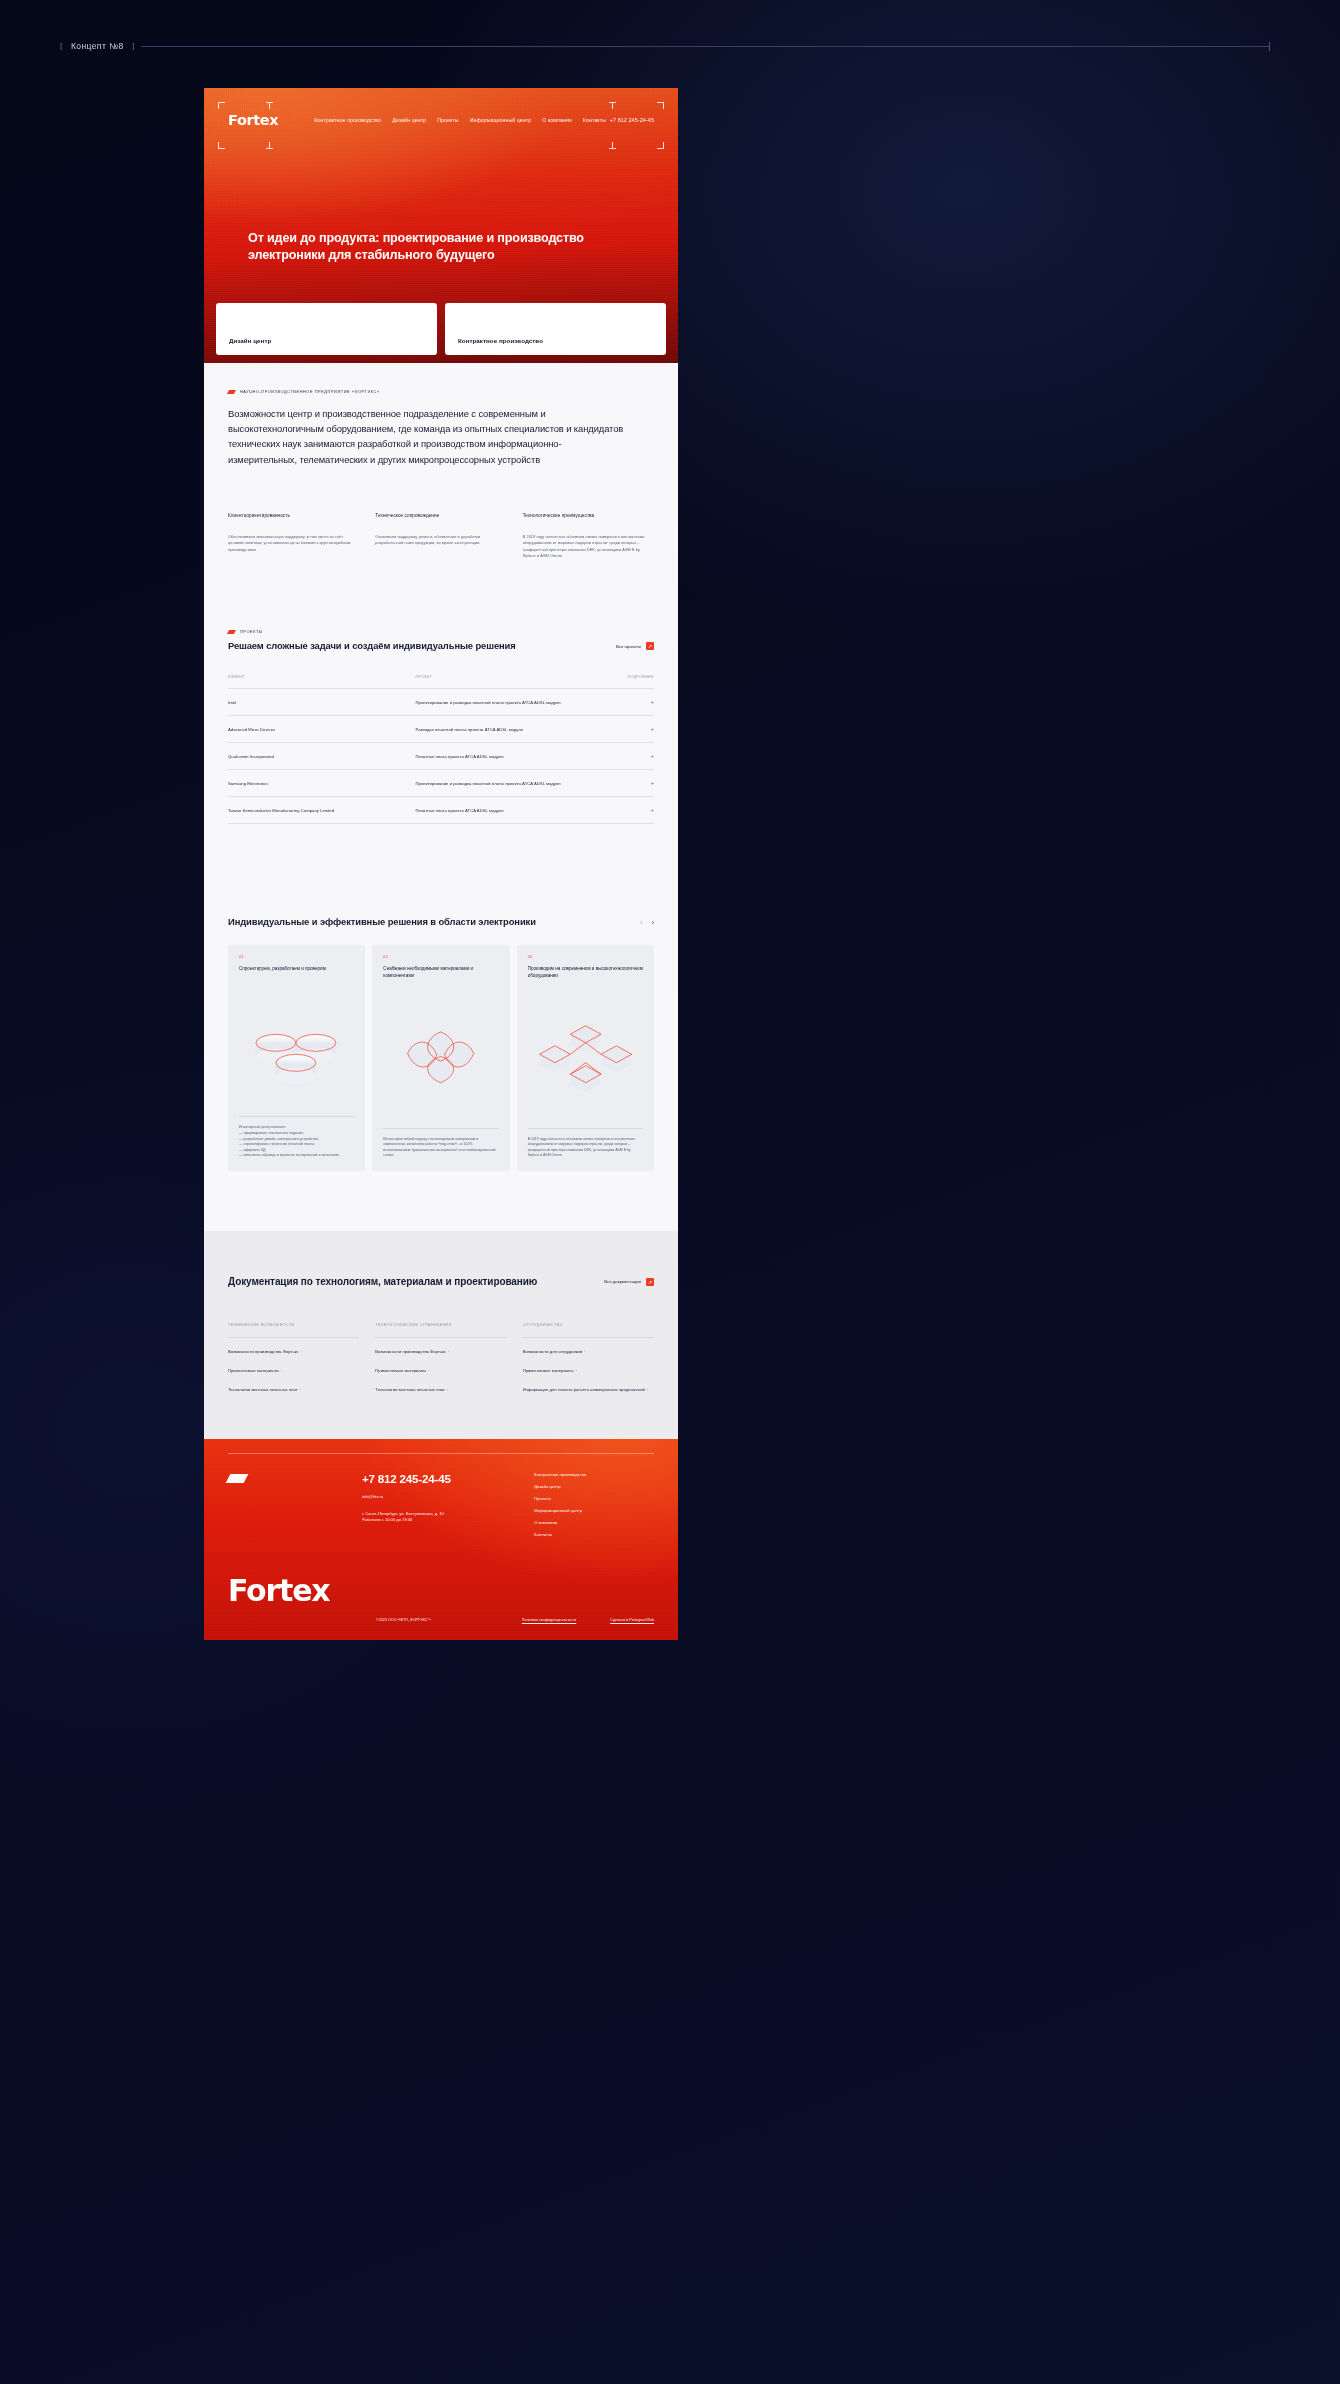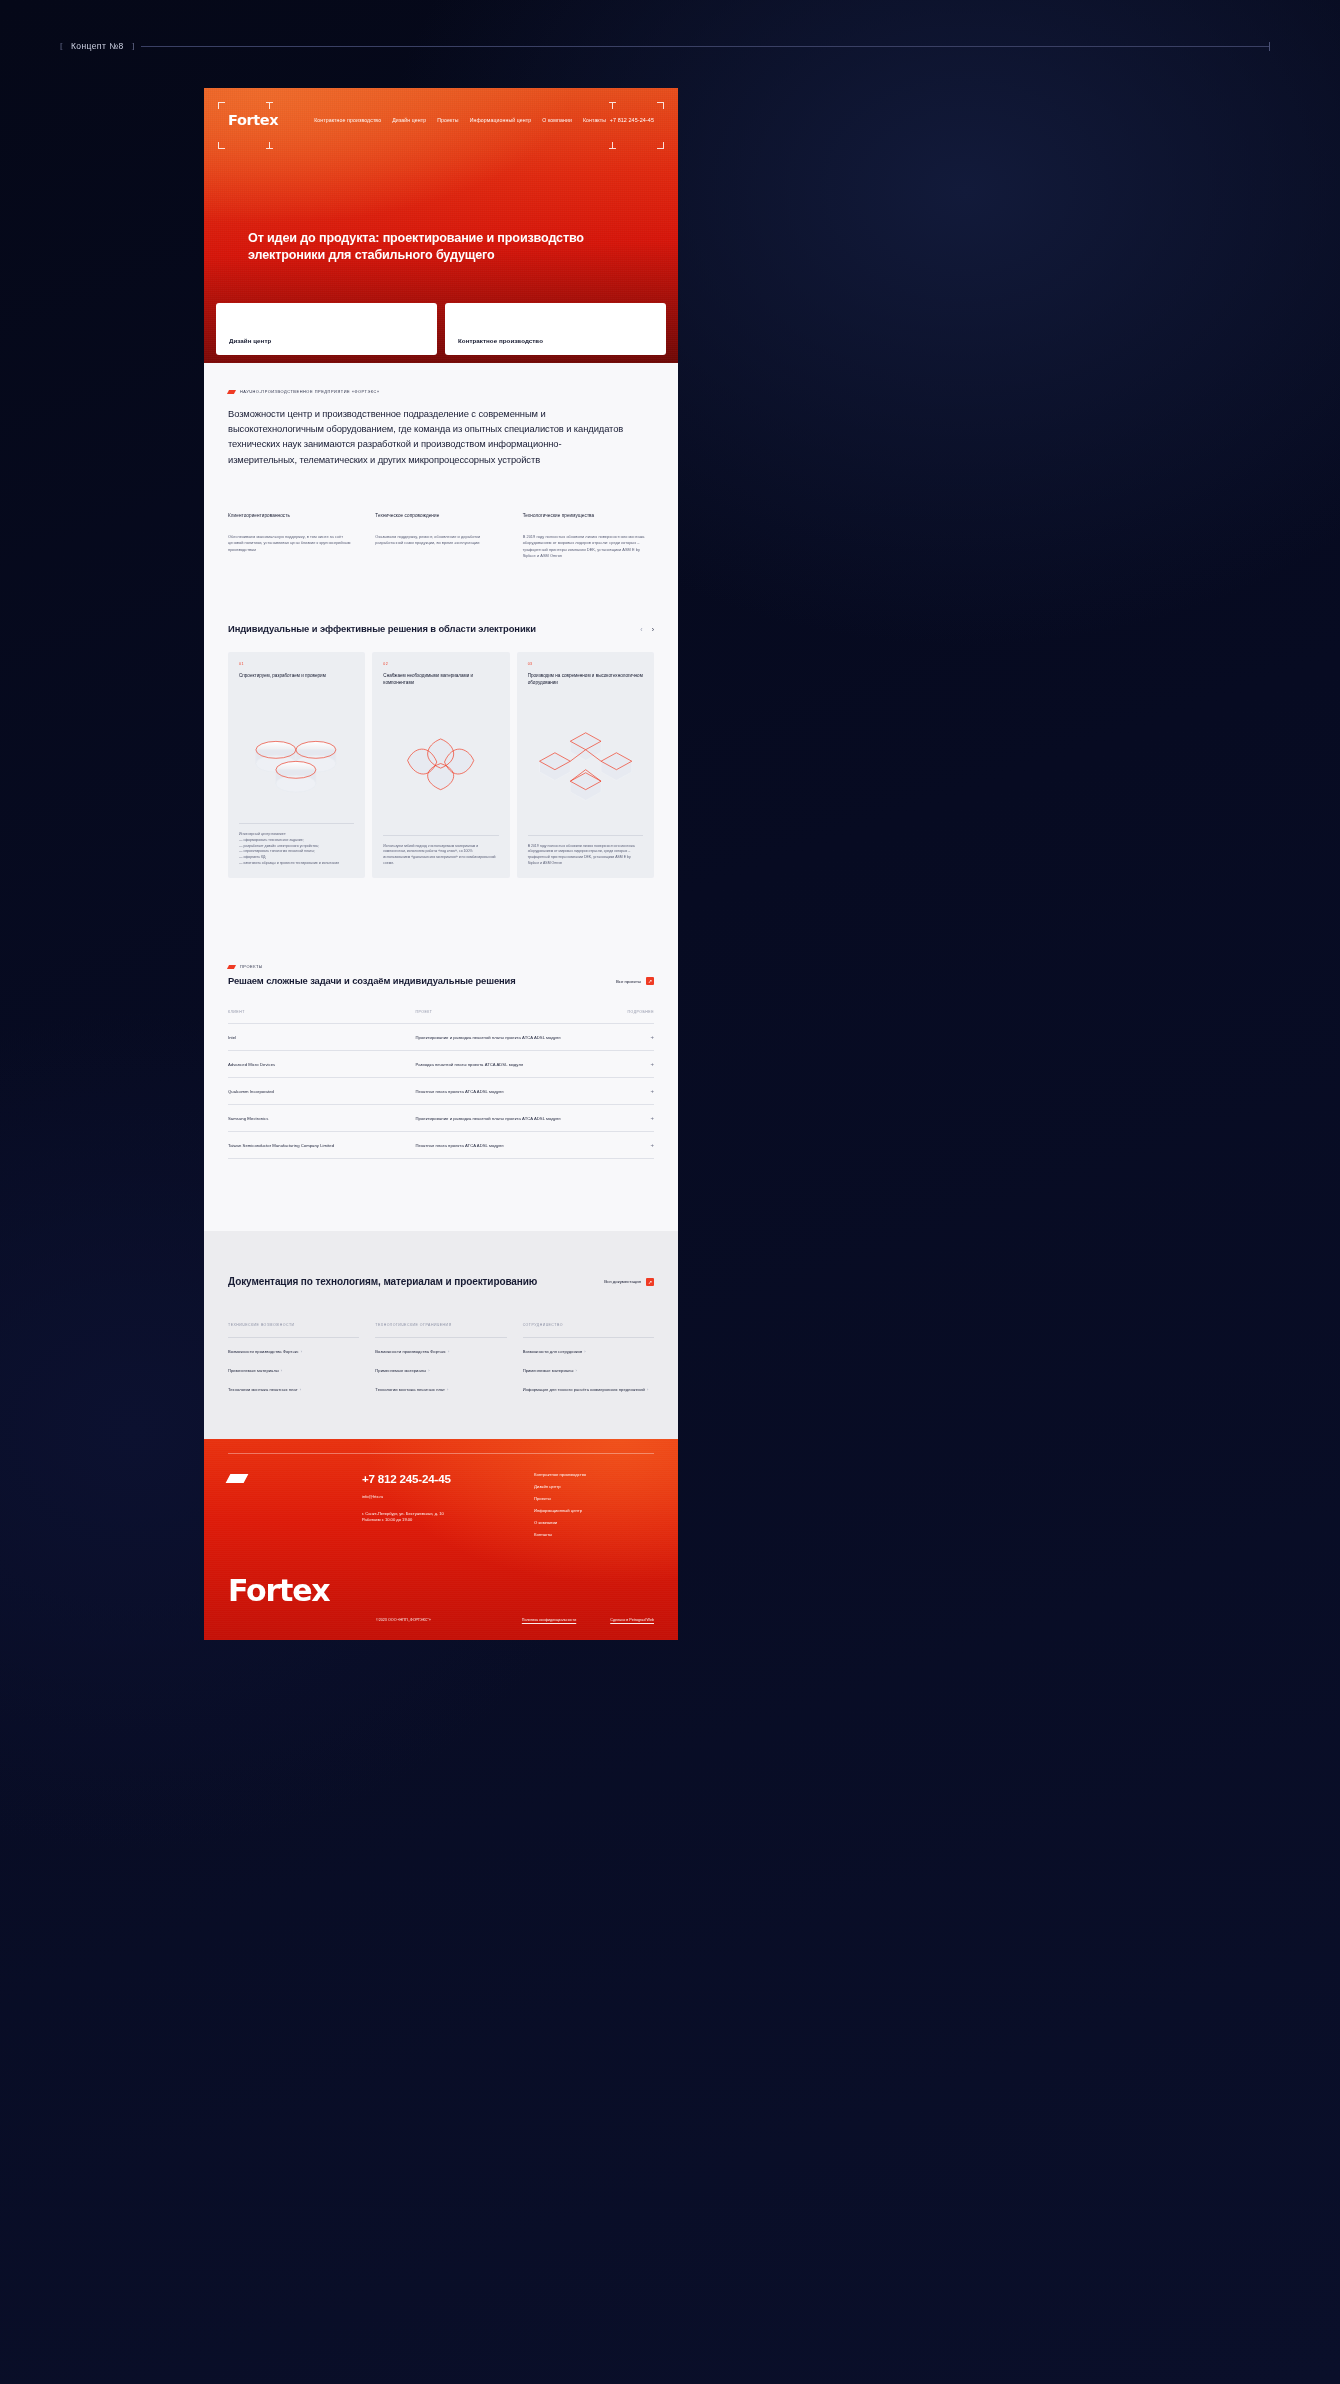--- a/index.html
+++ b/index.html
@@ -504,20 +504,73 @@
       </div>
       <div class="feat">
         <h4>Техническое сопровождение</h4>
         <p>Оказываем поддержку, ремонт, обновление и доработки разработанной нами продукции, во время эксплуатации</p>
       </div>
       <div class="feat">
         <h4>Технологические преимущества</h4>
         <p>В 2019 году полностью обновили линию поверхностного монтажа оборудованием от мировых лидеров отрасли: среди которых – трафаретный принтеры компании DEK, установщики ASM E by Siplace и ASM Omron</p>
       </div>
     </div>
+  </section>
+
+  <section class="sec sec-white">
+    <div class="eyebrow">
+      <span class="mark"></span>
+      <span class="txt">ПРОЕКТЫ</span>
+    </div>
+
+    <div class="proj-head">
+      <h2 class="proj-title">Решаем сложные задачи и создаём индивидуальные решения</h2>
+      <div class="btn-link">
+        <span class="lbl">Все проекты</span>
+        <span class="sq">↗</span>
+      </div>
+    </div>
+
+    <table class="proj">
+      <thead>
+        <tr>
+          <th style="width:44%">КЛИЕНТ</th>
+          <th style="width:48%">ПРОЕКТ</th>
+          <th class="r">ПОДРОБНЕЕ</th>
+        </tr>
+      </thead>
+      <tbody>
+        <tr>
+          <td>Intel</td>
+          <td>Проектирование и разводка печатной платы проекта ATCA ADSL модуля</td>
+          <td class="r">+</td>
+        </tr>
+        <tr>
+          <td>Advanced Micro Devices</td>
+          <td>Разводка печатной платы проекта ATCA ADSL модуля</td>
+          <td class="r">+</td>
+        </tr>
+        <tr>
+          <td>Qualcomm Incorporated</td>
+          <td>Печатная плата проекта ATCA ADSL модуля</td>
+          <td class="r">+</td>
+        </tr>
+        <tr>
+          <td>Samsung Electronics</td>
+          <td>Проектирование и разводка печатной платы проекта ATCA ADSL модуля</td>
+          <td class="r">+</td>
+        </tr>
+        <tr>
+          <td>Taiwan Semiconductor Manufacturing Company Limited</td>
+          <td>Печатная плата проекта ATCA ADSL модуля</td>
+          <td class="r">+</td>
+        </tr>
+      </tbody>
+    </table>
+    <div class="proj-pad"></div>
   </section>
 
   <section class="sec sec-white">
     <div class="sol-head">
       <h2 class="sol-title">Индивидуальные и эффективные решения в области электроники</h2>
       <div class="arrows">
         <span>‹</span>
         <span class="on">›</span>
       </div>
     </div>
@@ -611,73 +664,20 @@
               <path d="M55 85 L75 70 95 85"></path>
             </g>
           </svg>
         </div>
         <div class="sol-sep"></div>
         <p>В 2019 году полностью обновили линию поверхностного монтажа оборудованием от мировых лидеров отрасли, среди которых – трафаретный принтеры компании DEK, установщики ASM E by Siplace и ASM Omron</p>
       </article>
     </div>
   </section>
 
-  <section class="sec sec-white">
-    <div class="eyebrow">
-      <span class="mark"></span>
-      <span class="txt">ПРОЕКТЫ</span>
-    </div>
-
-    <div class="proj-head">
-      <h2 class="proj-title">Решаем сложные задачи и создаём индивидуальные решения</h2>
-      <div class="btn-link">
-        <span class="lbl">Все проекты</span>
-        <span class="sq">↗</span>
-      </div>
-    </div>
-
-    <table class="proj">
-      <thead>
-        <tr>
-          <th style="width:44%">КЛИЕНТ</th>
-          <th style="width:48%">ПРОЕКТ</th>
-          <th class="r">ПОДРОБНЕЕ</th>
-        </tr>
-      </thead>
-      <tbody>
-        <tr>
-          <td>Intel</td>
-          <td>Проектирование и разводка печатной платы проекта ATCA ADSL модуля</td>
-          <td class="r">+</td>
-        </tr>
-        <tr>
-          <td>Advanced Micro Devices</td>
-          <td>Разводка печатной платы проекта ATCA ADSL модуля</td>
-          <td class="r">+</td>
-        </tr>
-        <tr>
-          <td>Qualcomm Incorporated</td>
-          <td>Печатная плата проекта ATCA ADSL модуля</td>
-          <td class="r">+</td>
-        </tr>
-        <tr>
-          <td>Samsung Electronics</td>
-          <td>Проектирование и разводка печатной платы проекта ATCA ADSL модуля</td>
-          <td class="r">+</td>
-        </tr>
-        <tr>
-          <td>Taiwan Semiconductor Manufacturing Company Limited</td>
-          <td>Печатная плата проекта ATCA ADSL модуля</td>
-          <td class="r">+</td>
-        </tr>
-      </tbody>
-    </table>
-    <div class="proj-pad"></div>
-  </section>
-
   <section class="docs">
     <div class="docs-head">
       <h2 class="docs-title">Документация по технологиям, материалам и проектированию</h2>
       <div class="btn-link">
         <span class="lbl">Вся документация</span>
         <span class="sq">↗</span>
       </div>
     </div>
 
     <div class="docs-cols">

